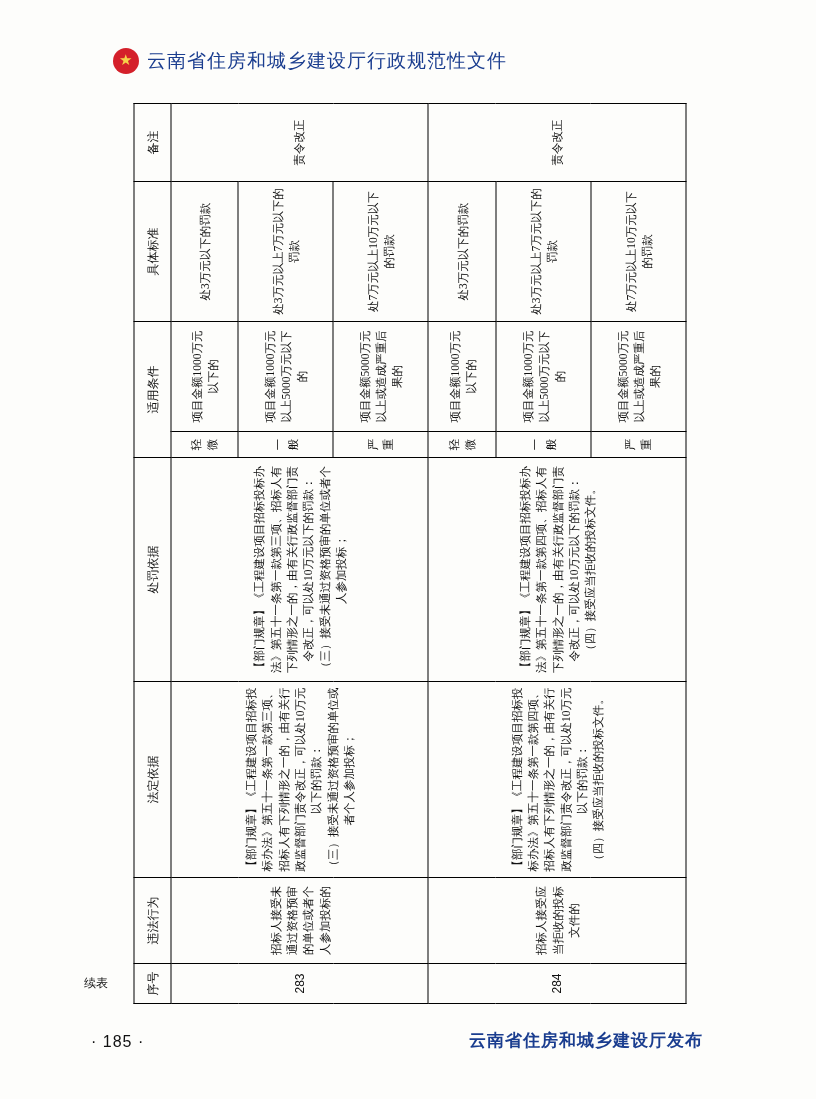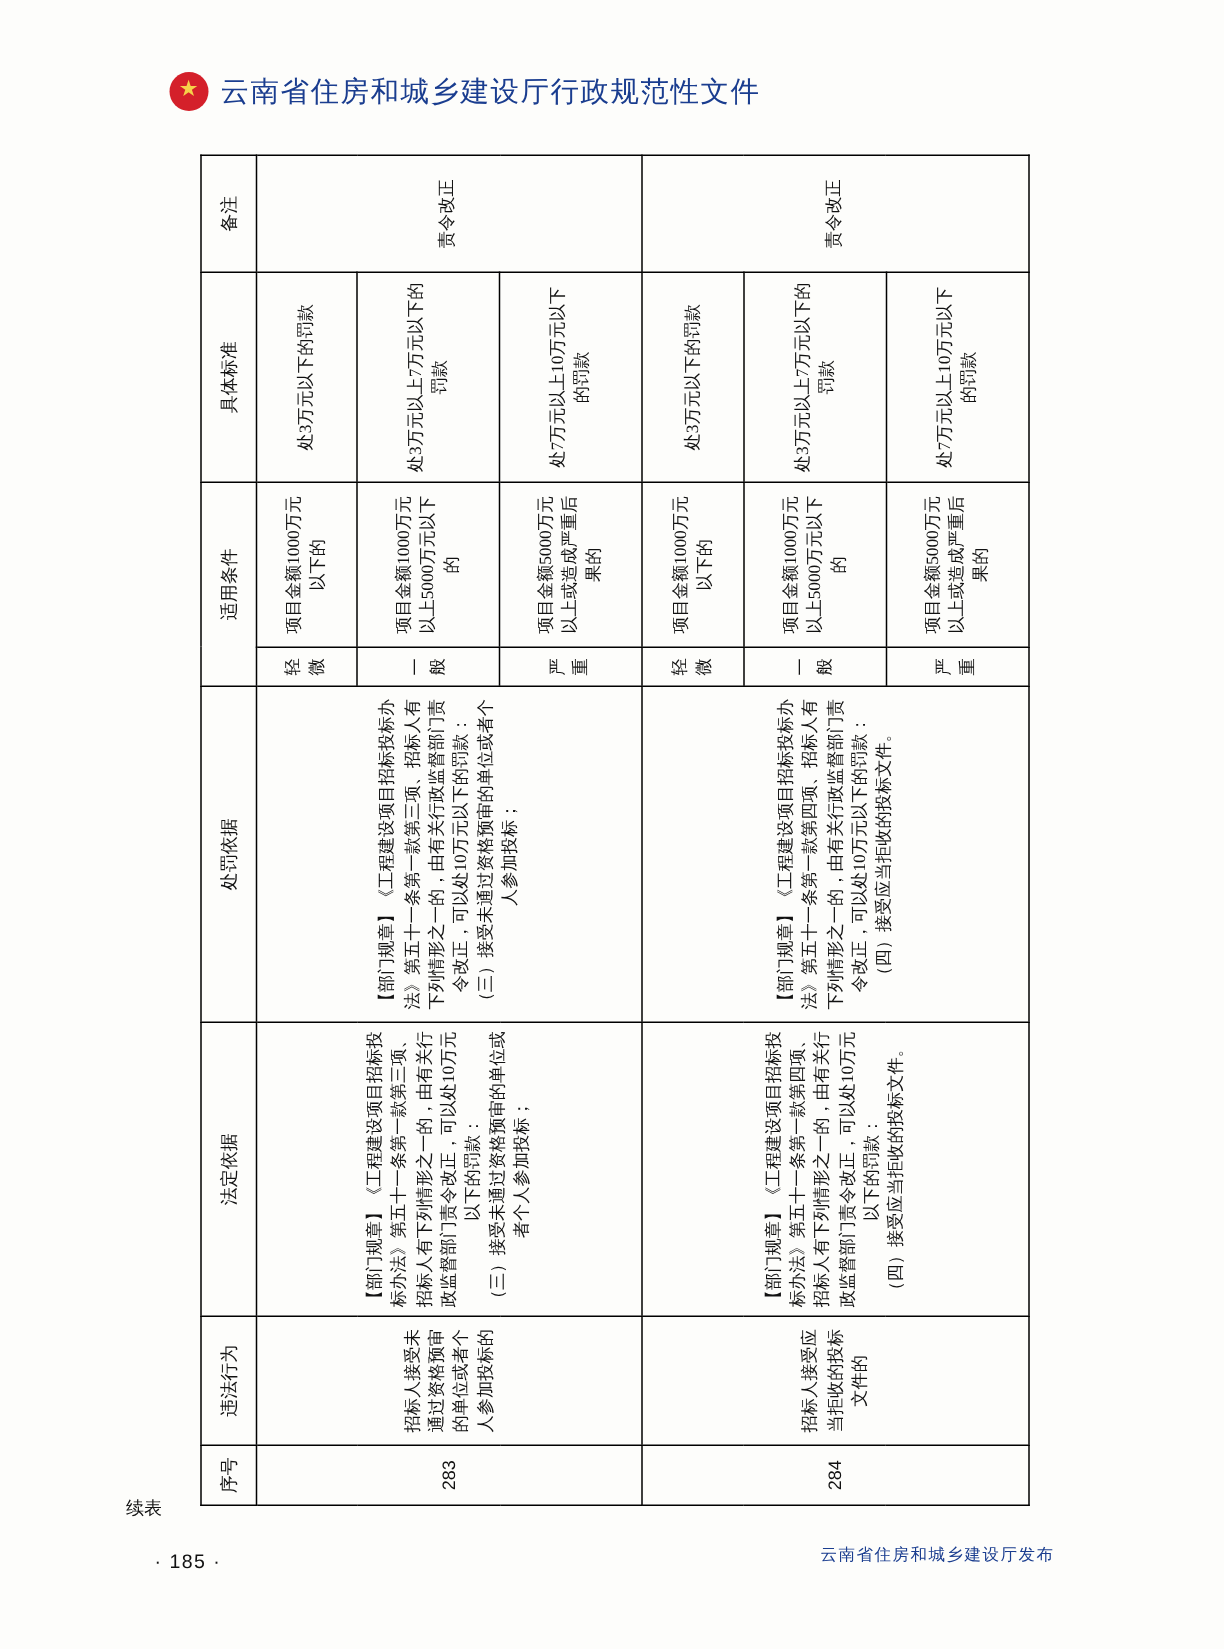--- a/index.html
+++ b/index.html
@@ -55,21 +55,20 @@
   }
 
   
   .continued-label {
     position: absolute;
     left: 84px;
     top: 975px;
     font-size: 12px;
     font-family: "Liberation Sans", "DejaVu Sans", sans-serif;
     color: #111;
-    margin-top: 22px;
   }
 
   
   
   #rot-wrap {
     position: absolute;
     left: 133px;
     top: 104px;
     width: 553px;   
     height: 900px;  
@@ -147,34 +146,34 @@
     text-align: left;
     vertical-align: top;
     padding: 5px 5px;
     line-height: 1.42;
     white-space: pre-line;
   }
 
   
   .footer-page {
     position: absolute;
-    left: 103px;
+    left: 91px;
     top: 1033px;
     font-family: "Liberation Sans", "DejaVu Sans", sans-serif;
-    font-size: 13px;
+    font-size: 16px;
     color: #111;
     letter-spacing: 1px;
   }
   .footer-org {
     position: absolute;
     right: 113px;
     top: 1029px;
     font-family: "Liberation Sans", "DejaVu Sans", sans-serif;
-    font-weight: normal;
-    font-size: 11px;
+    font-weight: bold;
+    font-size: 17px;
     color: #1a3d8f;
     letter-spacing: 1px;
     white-space: nowrap;
   }
 </style>
 </head>
 <body>
 
 <div class="page-header">
   <span class="emblem">

